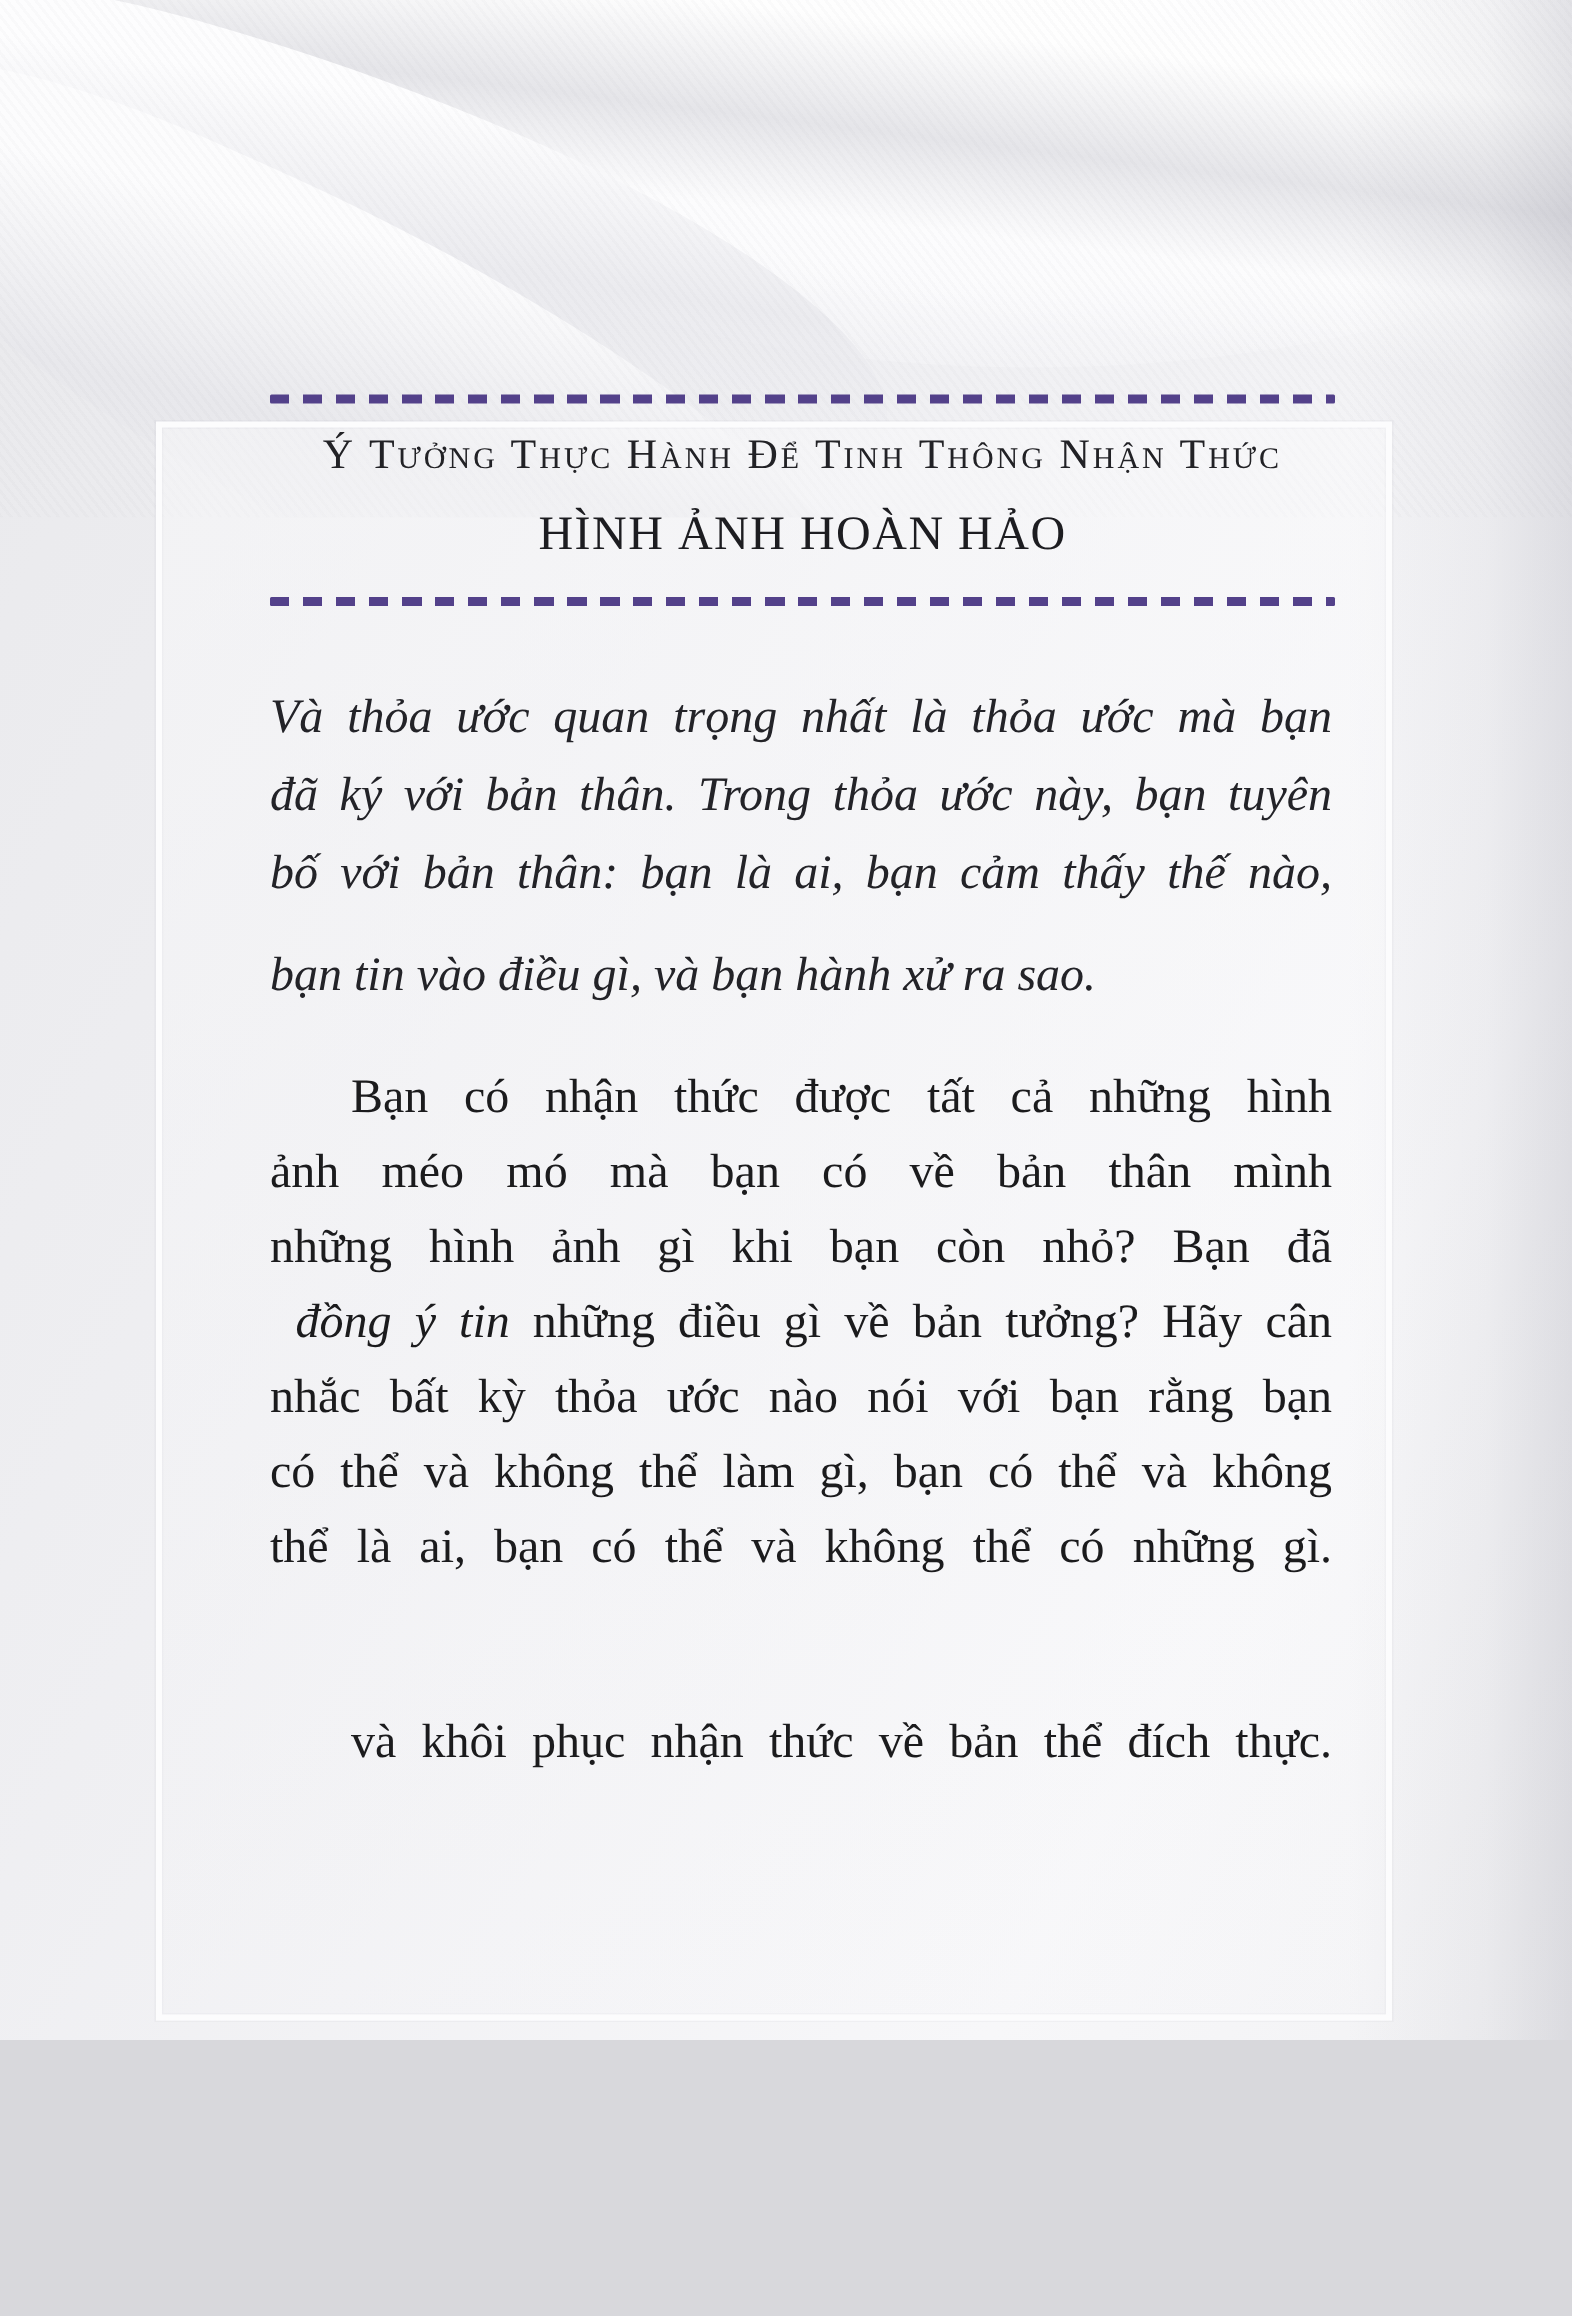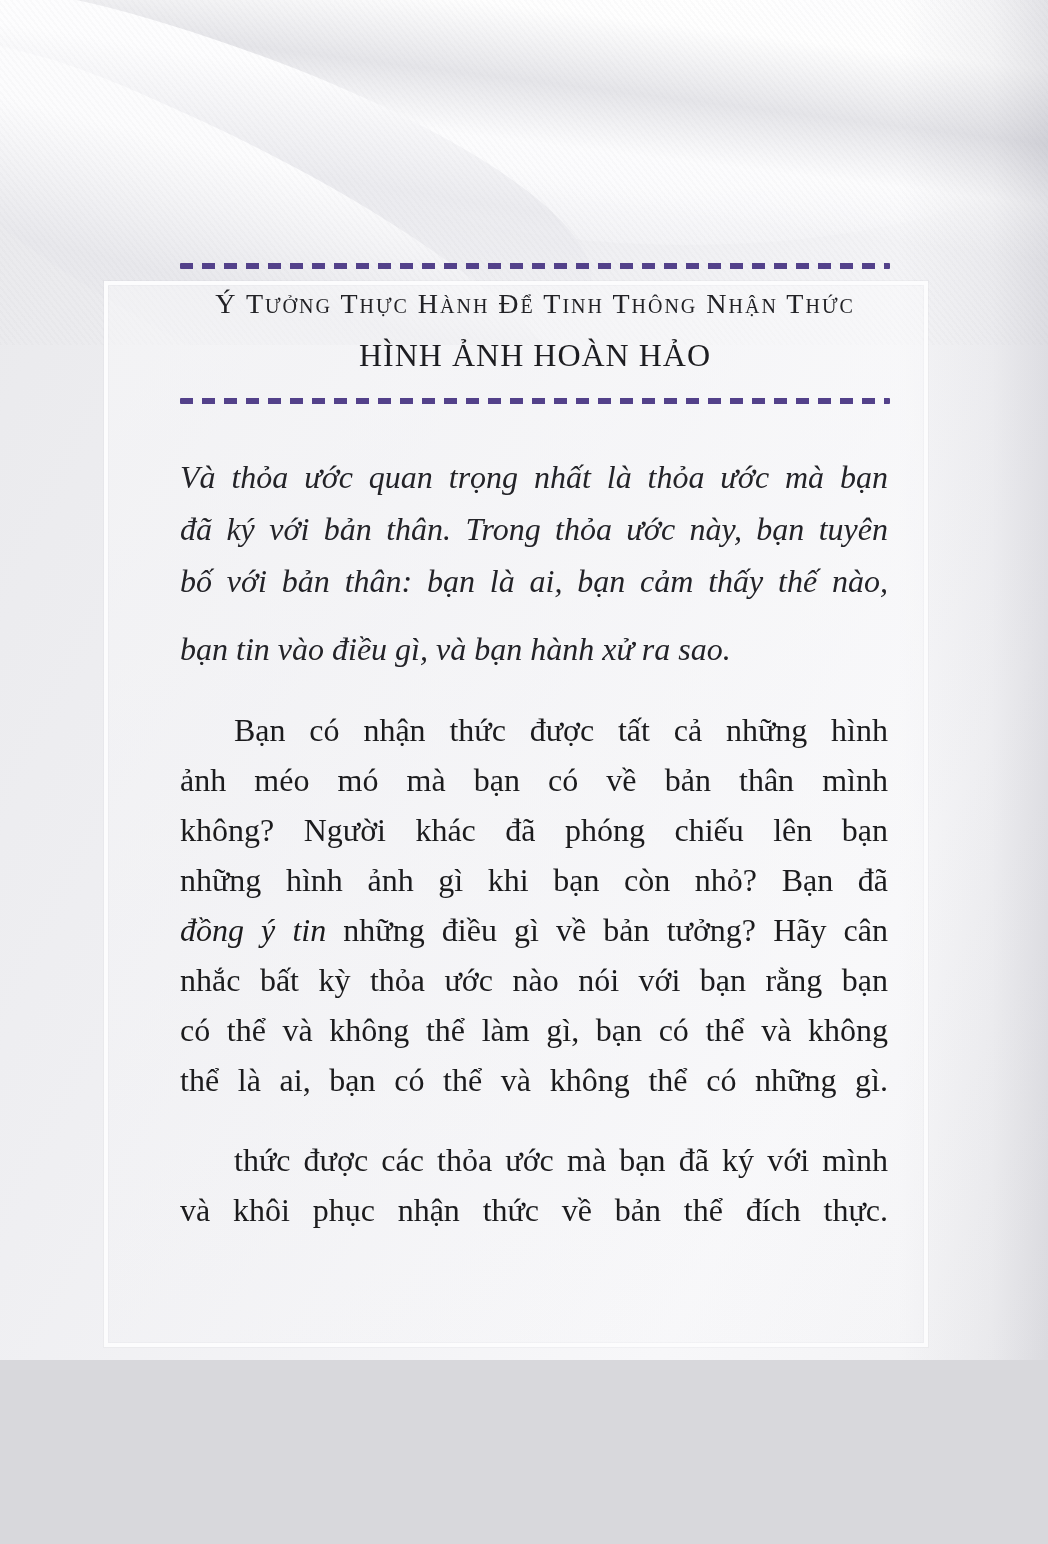--- a/index.html
+++ b/index.html
@@ -40,21 +40,21 @@
     font-size:32px;line-height:58px;font-weight:500;letter-spacing:1px;color:#1d1d21;}
   
   .flow{position:absolute;left:180px;width:708px;}
   .line{text-align:justify;text-align-last:justify;}
   .quote{top:451px;font-style:italic;font-size:32px;line-height:52px;color:#232328;}
   .quote .line:last-child{text-align-last:left;margin-top:16px;}
   .paragraph{font-size:32px;line-height:50px;}
   .paragraph .line:first-child{text-indent:54px;}
   .p1{top:705px;}
   .p2{top:1135px;}
-  .em-italic{font-style:italic;}
+  .em-italic{font-style:italic;margin-left:17px;}
   
   .footer{position:absolute;left:181px;top:1366px;font-style:italic;font-weight:bold;white-space:nowrap;}
   .page-num{font-size:31px;color:#5a3f96;}
   .footer-sep{font-size:24px;color:#3a3a40;margin:0 10px 0 8px;}
   .book-title{font-size:25px;letter-spacing:1.5px;color:#2e2e34;}
 </style>
 </head>
 <body>
 
 <div id="page">
@@ -82,27 +82,25 @@
   <div class="flow quote">
       <div class="line">Và thỏa ước quan trọng nhất là thỏa ước mà bạn</div>
       <div class="line">đã ký với bản thân. Trong thỏa ước này, bạn tuyên</div>
       <div class="line">bố với bản thân: bạn là ai, bạn cảm thấy thế nào,</div>
       <div class="line">bạn tin vào điều gì, và bạn hành xử ra sao.</div>
     </div>
 
   <div class="flow paragraph p1">
       <div class="line">Bạn có nhận thức được tất cả những hình</div>
       <div class="line">ảnh méo mó mà bạn có về bản thân mình</div>
-      <div class="line">không? Người khác đã phóng chiếu lên bạn</div>
       <div class="line">những hình ảnh gì khi bạn còn nhỏ? Bạn đã</div>
       <div class="line"><span class="em-italic">đồng ý tin</span><span> những điều gì về bản tưởng? Hãy cân</span></div>
       <div class="line">nhắc bất kỳ thỏa ước nào nói với bạn rằng bạn</div>
       <div class="line">có thể và không thể làm gì, bạn có thể và không</div>
       <div class="line">thể là ai, bạn có thể và không thể có những gì.</div>
     </div>
 
   <div class="flow paragraph p2">
-      <div class="line">thức được các thỏa ước mà bạn đã ký với mình</div>
       <div class="line">và khôi phục nhận thức về bản thể đích thực.</div>
     </div>
 
 
 </div>
 
 </body></html>

